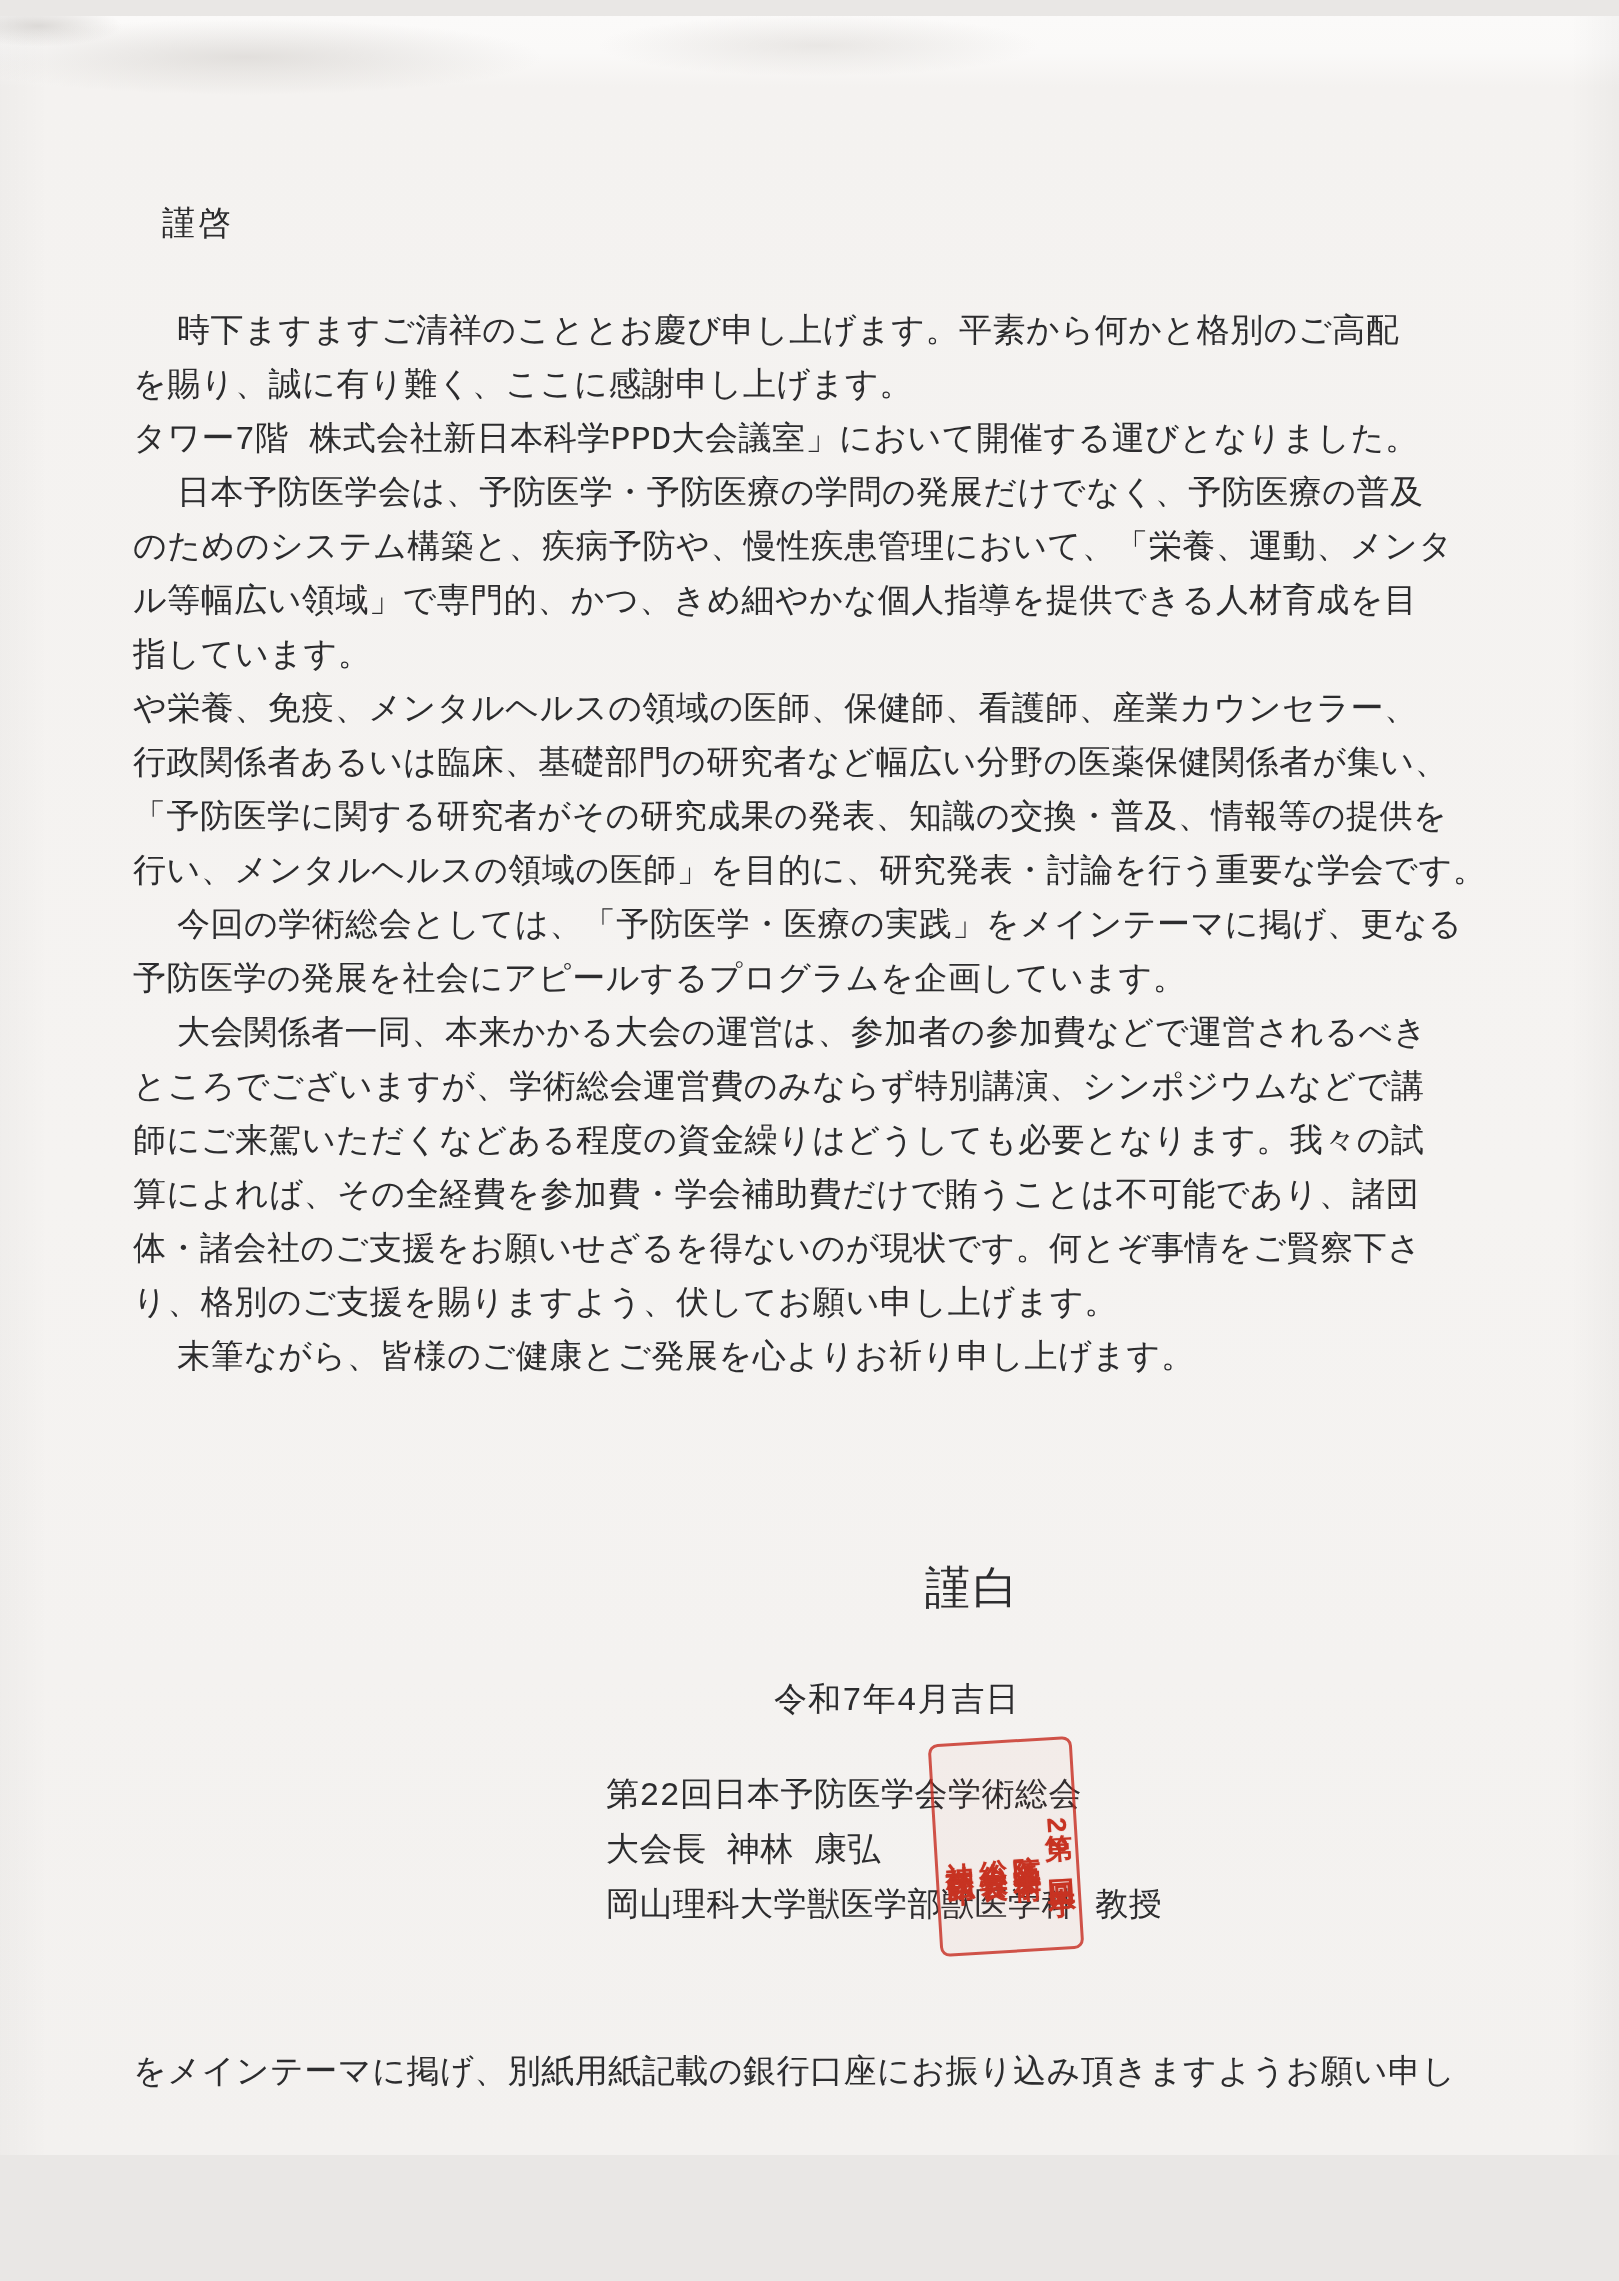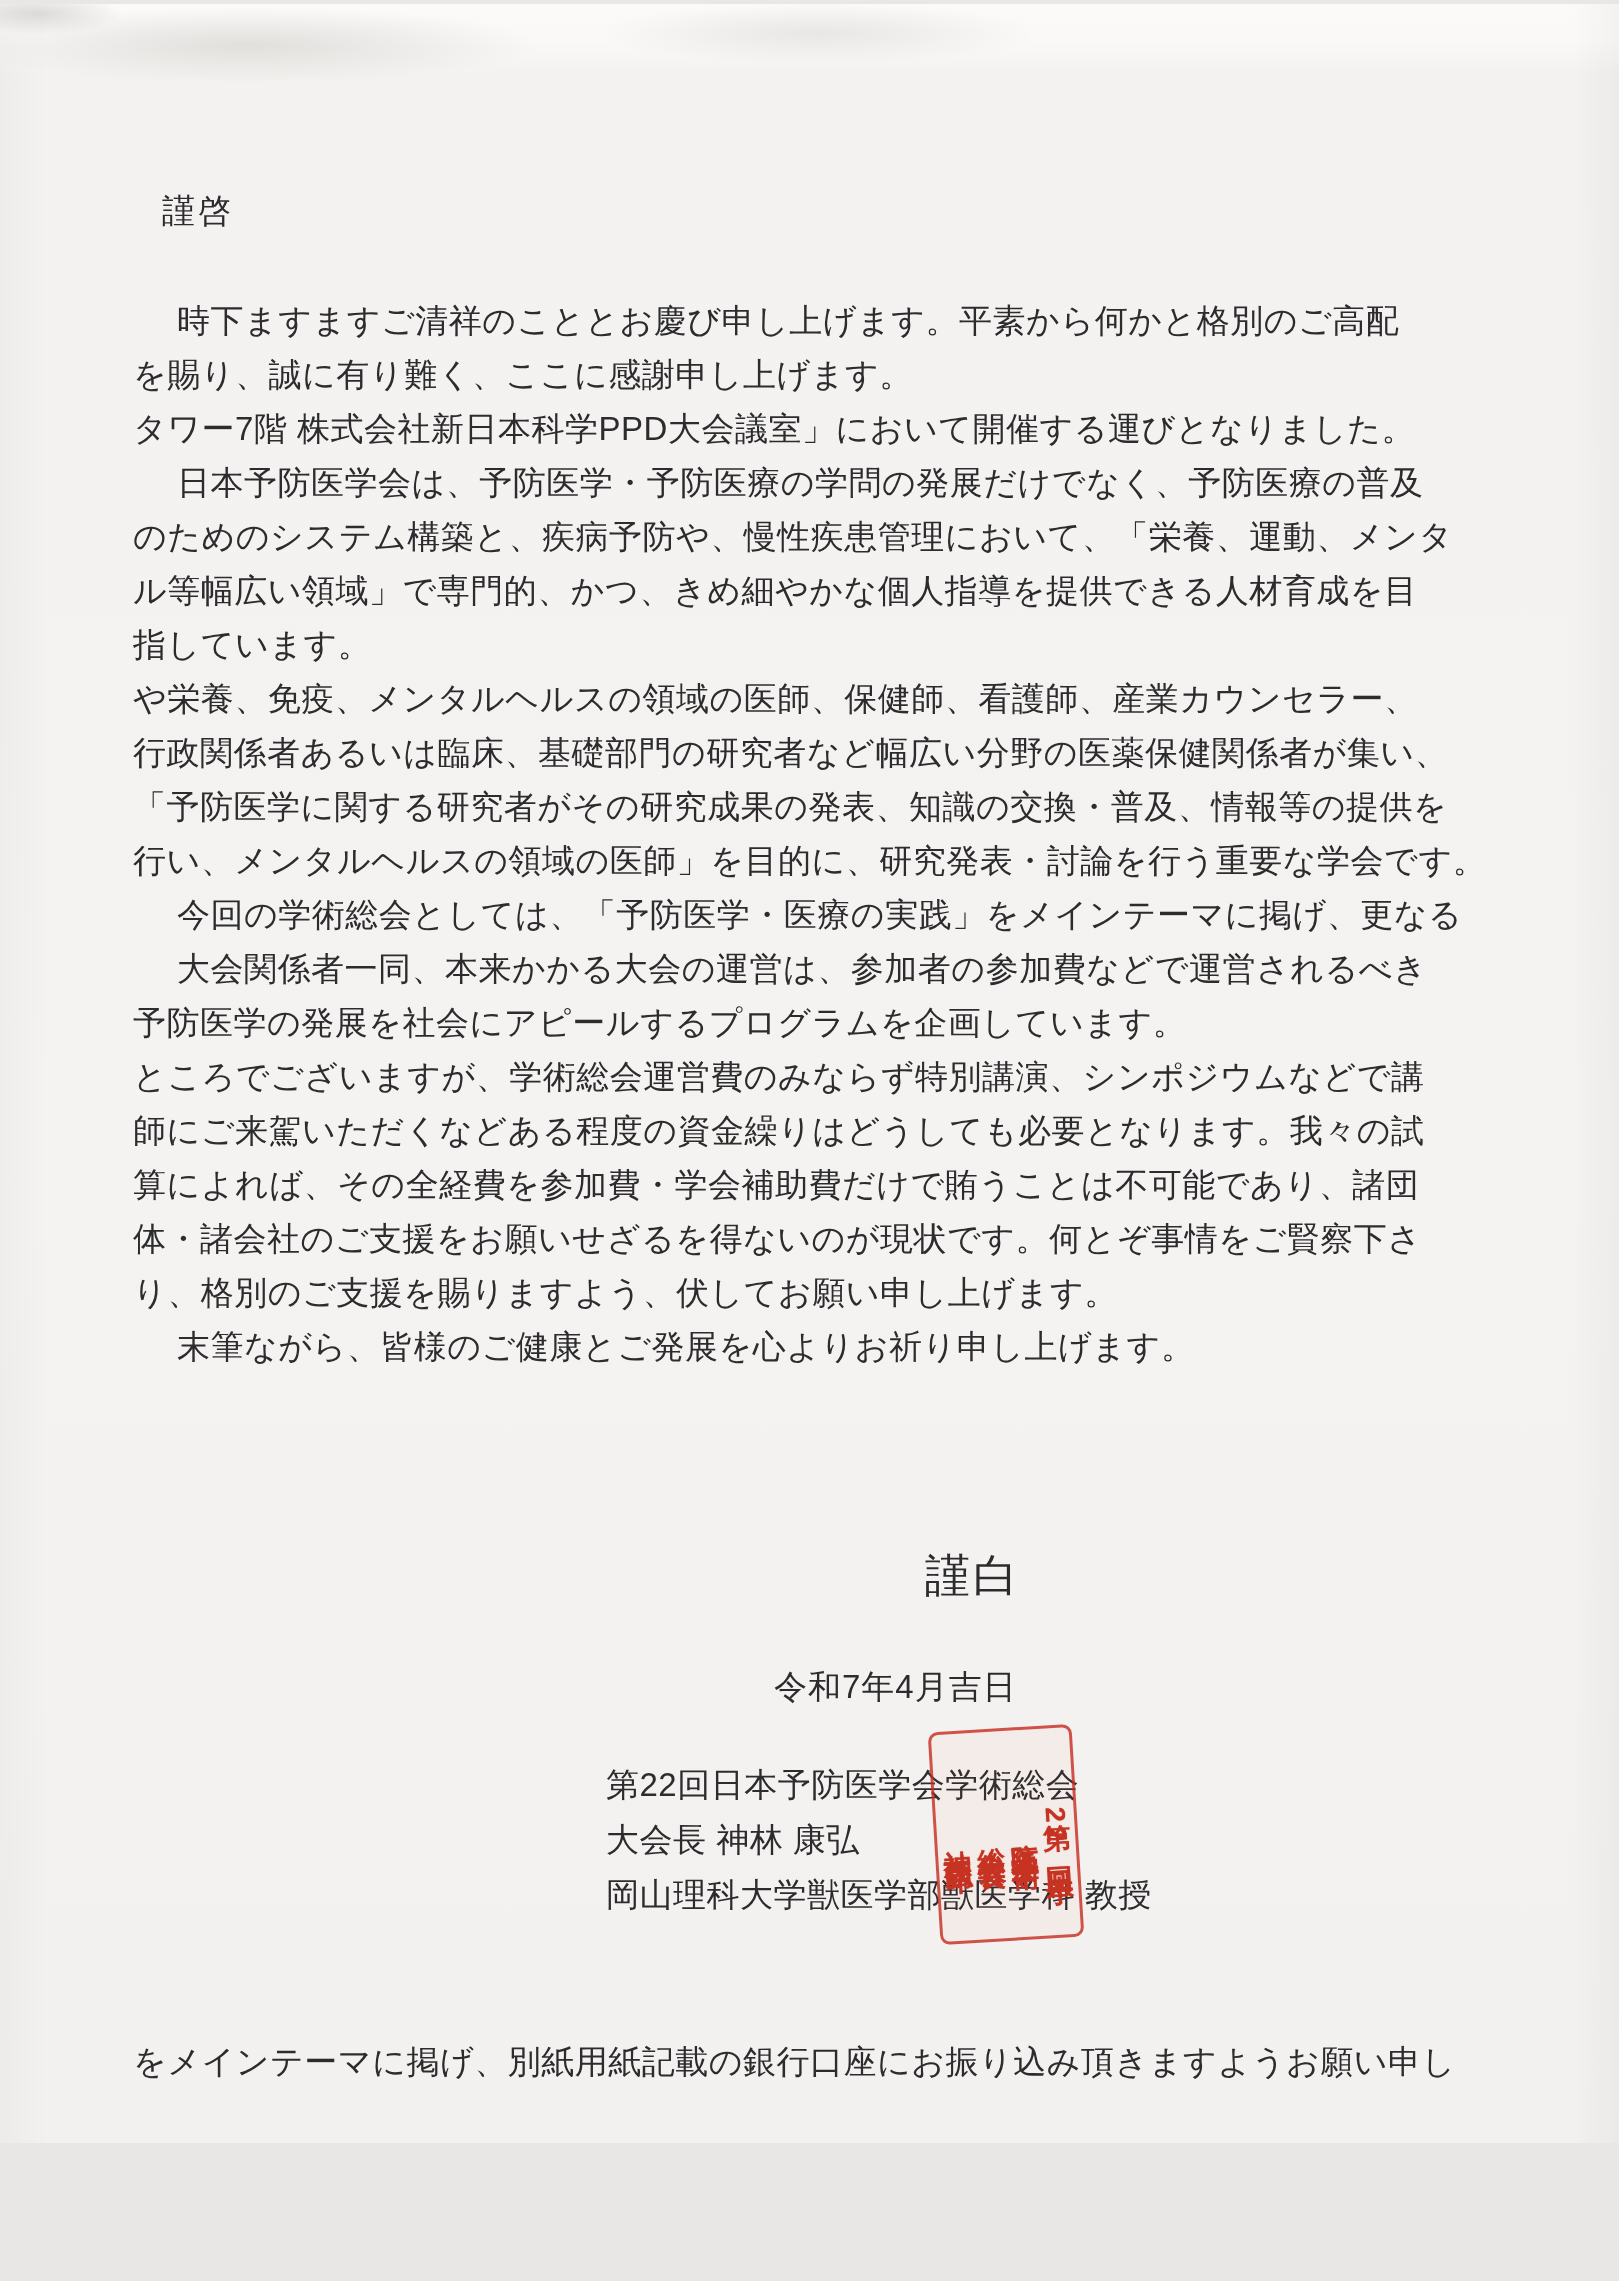--- a/index.html
+++ b/index.html
@@ -1,22 +1,22 @@
 <!DOCTYPE html>
 <html><head>
 <meta charset="utf-8">
 <style>
   html,body{margin:0;padding:0;background:#e9e7e5;}
   .paper{
     position:relative;
     width:1619px;height:2139px;
-    margin:4px auto;
+    margin:16px auto;
     overflow:hidden;
     color:#2c2c2e;
-    font-family:Liberation Sans, sans-serif;
+    font-family:Liberation Mono, monospace;
     background:
       radial-gradient(ellipse 424px 54px at 246px 41px, rgba(206,202,198,0.55), transparent 70%),
       radial-gradient(ellipse 315px 44px at 818px 29.6px, rgba(212,208,204,0.45), transparent 70%),
       radial-gradient(ellipse 118px 29.6px at 39px 9.9px, rgba(190,186,182,0.5), transparent 70%),
       linear-gradient(90deg, rgba(0,0,0,0.025) 0%, rgba(0,0,0,0) 3%, rgba(0,0,0,0) 97%, rgba(0,0,0,0.03) 100%),
       linear-gradient(180deg, #fbfaf9 0px, #faf9f8 37px, #f4f2f0 71px, #f5f3f1 55%, #f3f1ef 100%);
   }
   .salutation{
     position:absolute;left:162px;top:185px;
     font-size:33px;letter-spacing:3px;white-space:nowrap;
@@ -74,22 +74,22 @@
       <div class="ln">タワー7階 株式会社新日本科学PPD大会議室」において開催する運びとなりました。</div>
       <div class="ln ind">日本予防医学会は、予防医学・予防医療の学問の発展だけでなく、予防医療の普及</div>
       <div class="ln">のためのシステム構築と、疾病予防や、慢性疾患管理において、「栄養、運動、メンタ</div>
       <div class="ln">ル等幅広い領域」で専門的、かつ、きめ細やかな個人指導を提供できる人材育成を目</div>
       <div class="ln">指しています。</div>
       <div class="ln">や栄養、免疫、メンタルヘルスの領域の医師、保健師、看護師、産業カウンセラー、</div>
       <div class="ln">行政関係者あるいは臨床、基礎部門の研究者など幅広い分野の医薬保健関係者が集い、</div>
       <div class="ln">「予防医学に関する研究者がその研究成果の発表、知識の交換・普及、情報等の提供を</div>
       <div class="ln">行い、メンタルヘルスの領域の医師」を目的に、研究発表・討論を行う重要な学会です。</div>
       <div class="ln ind">今回の学術総会としては、「予防医学・医療の実践」をメインテーマに掲げ、更なる</div>
+      <div class="ln">予防医学の発展を社会にアピールするプログラムを企画しています。</div>
       <div class="ln ind">大会関係者一同、本来かかる大会の運営は、参加者の参加費などで運営されるべき</div>
-      <div class="ln">予防医学の発展を社会にアピールするプログラムを企画しています。</div>
       <div class="ln">ところでございますが、学術総会運営費のみならず特別講演、シンポジウムなどで講</div>
       <div class="ln">師にご来駕いただくなどある程度の資金繰りはどうしても必要となります。我々の試</div>
       <div class="ln">算によれば、その全経費を参加費・学会補助費だけで賄うことは不可能であり、諸団</div>
       <div class="ln">体・諸会社のご支援をお願いせざるを得ないのが現状です。何とぞ事情をご賢察下さ</div>
       <div class="ln">り、格別のご支援を賜りますよう、伏してお願い申し上げます。</div>
       <div class="ln ind">末筆ながら、皆様のご健康とご発展を心よりお祈り申し上げます。</div>
     </div>
 
   <div class="closing">謹白</div>
 

